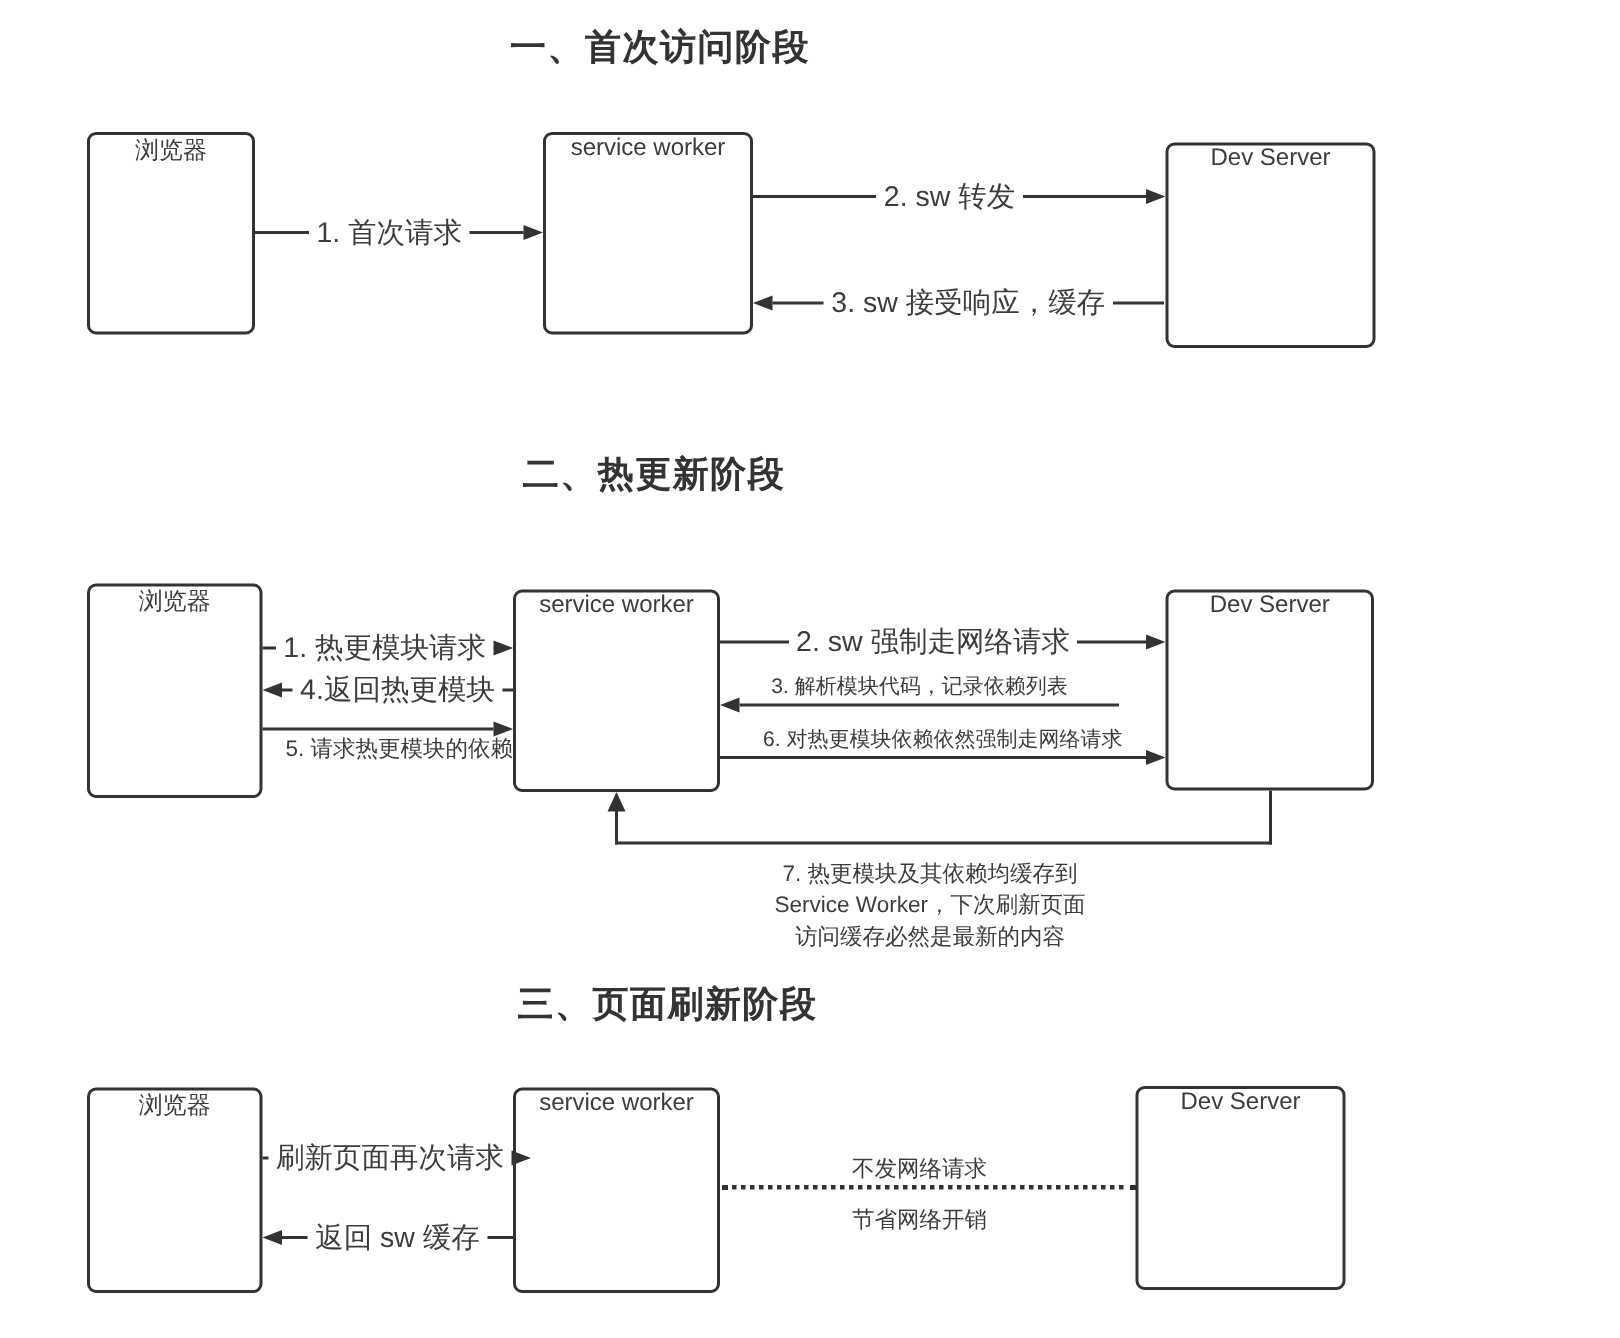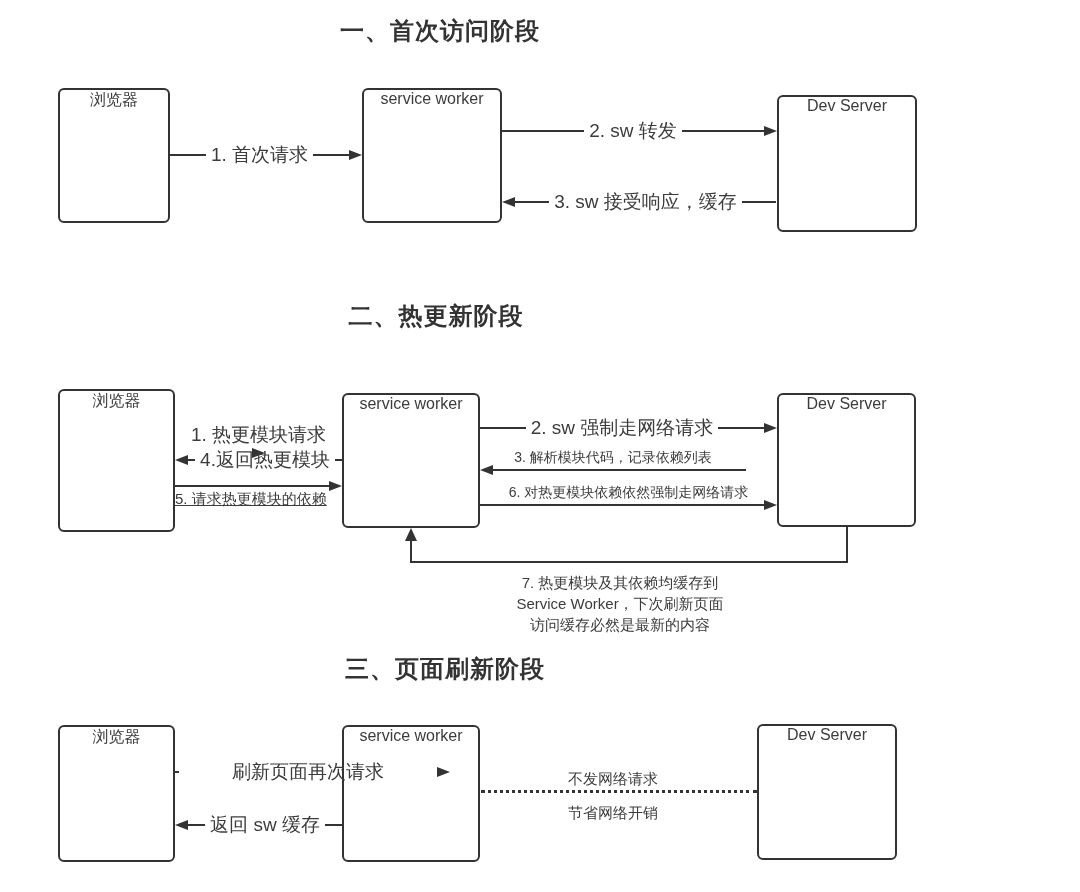--- a/index.html
+++ b/index.html
@@ -22,21 +22,21 @@
     box-sizing:border-box;
   }
   .box .box-label{font-size:16px;color:var(--text);white-space:nowrap;}
 
   .arrow{position:absolute;display:flex;align-items:center;height:20px;}
   .seg{flex:1;height:2px;background:var(--line);min-width:4px;}
   .albl{padding:0 5px;font-size:19px;color:var(--text);white-space:nowrap;}
   .head-r{width:0;height:0;border-top:5px solid transparent;border-bottom:5px solid transparent;border-left:13px solid var(--line);}
   .head-l{width:0;height:0;border-top:5px solid transparent;border-bottom:5px solid transparent;border-right:13px solid var(--line);}
   .lbl-above{position:absolute;left:0;right:0;bottom:13px;text-align:center;font-size:14px;color:var(--text);white-space:nowrap;}
-  .lbl-below{position:absolute;left:0;right:0;top:14px;text-align:left;font-size:15px;color:var(--text);white-space:nowrap;text-decoration:underline;}
+  .lbl-below{position:absolute;left:0;right:0;top:14px;text-align:right;font-size:15px;color:var(--text);white-space:nowrap;}
 
   .vline{position:absolute;width:2px;background:var(--line);}
   .hline{position:absolute;height:2px;background:var(--line);}
   .head-up{position:absolute;width:0;height:0;border-left:6px solid transparent;border-right:6px solid transparent;border-bottom:13px solid var(--line);}
 
   .dotline{position:absolute;height:0;border-top:3px dotted var(--line);}
 
   .note{position:absolute;font-size:15px;line-height:21px;color:var(--text);text-align:center;}
   .tag{position:absolute;font-size:15px;color:var(--text);text-align:center;white-space:nowrap;}
 </style>
@@ -87,21 +87,21 @@
   </div>
 
   <div class="box" style="left:342px;top:393px;width:138px;height:135px;">
     <span class="box-label">service worker</span>
   </div>
 
   <div class="box" style="left:777px;top:393px;width:139px;height:134px;">
     <span class="box-label">Dev Server</span>
   </div>
 
-  <div class="arrow" style="left:175px;top:422px;width:167px;flex-direction:column;">
+  <div class="arrow" style="left:175px;top:422px;width:167px;">
     <span class="seg"></span>
     <span class="albl">1. 热更模块请求</span>
     <span class="head-r"></span>
   </div>
 
   <div class="arrow" style="left:175px;top:450px;width:167px;">
     <span class="head-l"></span>
     <span class="seg"></span>
     <span class="albl">4.返回热更模块</span>
     <span class="seg"></span>
@@ -150,21 +150,21 @@
   </div>
 
   <div class="box" style="left:342px;top:725px;width:138px;height:137px;">
     <span class="box-label">service worker</span>
   </div>
 
   <div class="box" style="left:757px;top:724px;width:140px;height:136px;">
     <span class="box-label">Dev Server</span>
   </div>
 
-  <div class="arrow" style="left:175px;top:762px;width:167px;gap:48px;">
+  <div class="arrow" style="left:175px;top:762px;width:167px;">
     <span class="seg"></span>
     <span class="albl">刷新页面再次请求</span>
     <span class="head-r"></span>
   </div>
 
   <div class="arrow" style="left:175px;top:815px;width:167px;">
     <span class="head-l"></span>
     <span class="seg"></span>
     <span class="albl">返回 sw 缓存</span>
     <span class="seg"></span>

